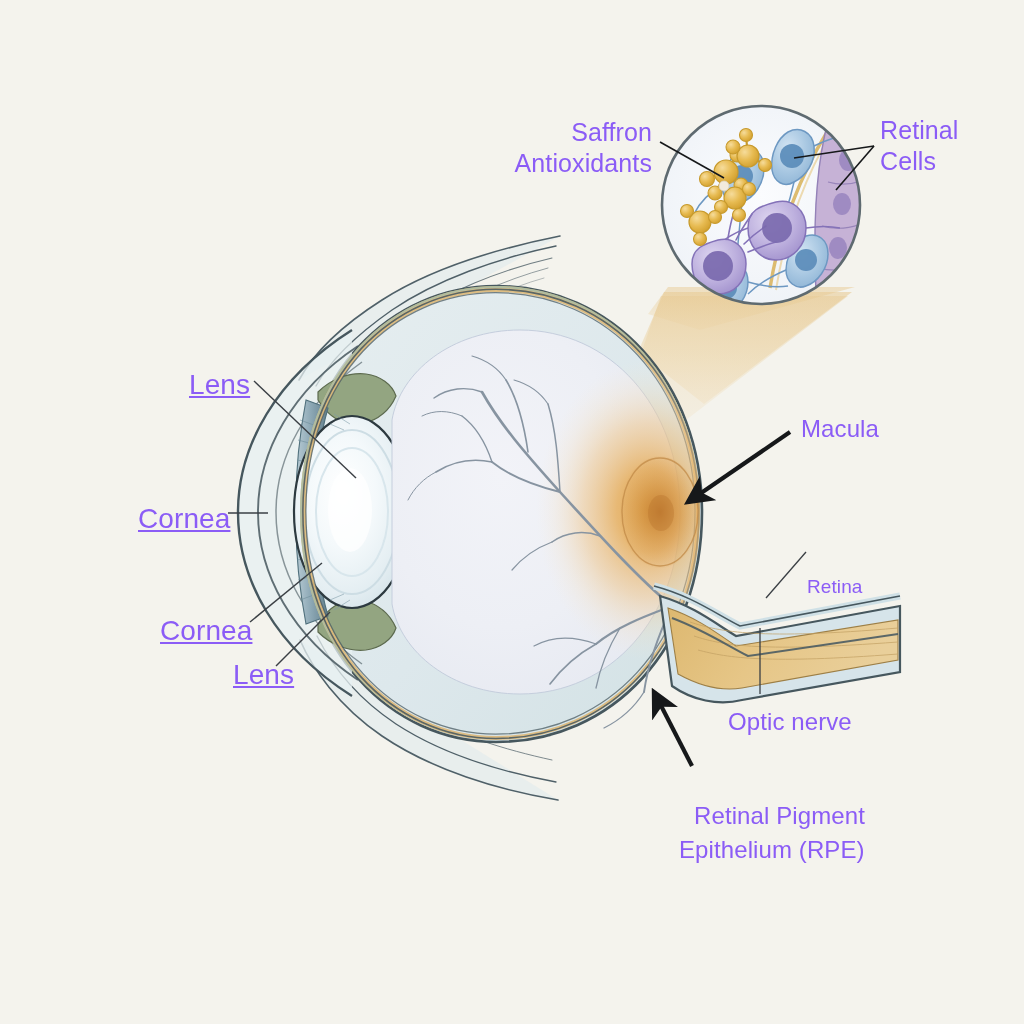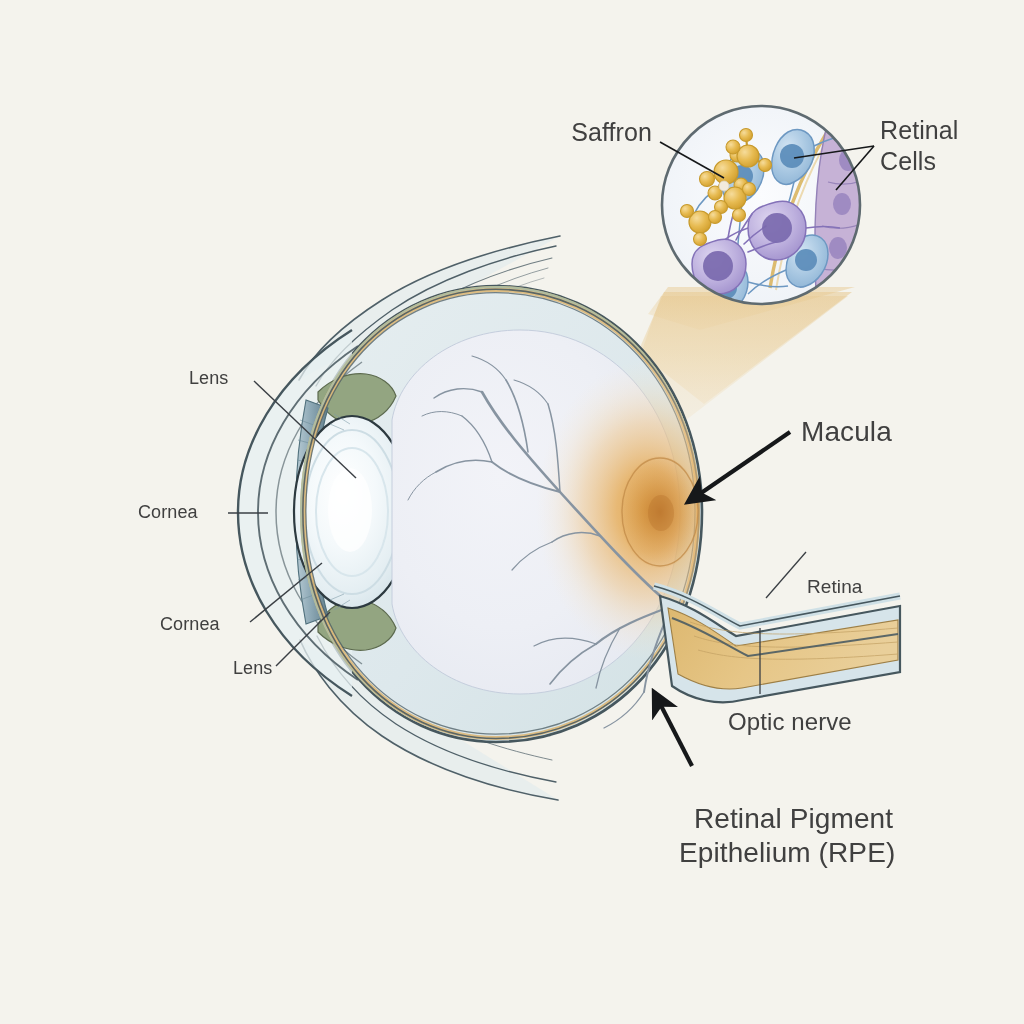--- a/index.html
+++ b/index.html
@@ -25,31 +25,31 @@
   svg.diagram {
     position: absolute;
     left: 0;
     top: 0;
     width: 1024px;
     height: 1024px;
     display: block;
   }
   .lbl {
     position: absolute;
-    color: #404040;
+    color: #8b5cf6;
     line-height: 1.18;
     white-space: pre;
     letter-spacing: 0.1px;
     -webkit-font-smoothing: antialiased;
   }
   .lbl.right { text-align: right; }
   .lbl.left  { text-align: left; }
-  .sz-lg  { font-size: 28px; }
+  .sz-lg  { font-size: 24px; }
   .sz-md  { font-size: 25px; }
-  .sz-sm  { font-size: 18px; }
+  .sz-sm  { font-size: 28px; text-decoration: underline; }
   .sz-xs  { font-size: 19px; margin-top: 36px; }
   .sz-xxs { font-size: 24px; }
 </style>
 </head>
 <body>
 
 <div id="stage">
 
   <svg class="diagram" viewBox="0 0 1024 1024" aria-hidden="true">
     <defs>
@@ -429,20 +429,21 @@
 
       <path d="M806,552 L766,598" stroke="#3a3f44" stroke-width="1.3"></path>
 
       <path d="M760,694 L760,628" stroke="#3a3f44" stroke-width="1.3"></path>
 
       <path d="M692,766 L654,692" stroke="#16181a" stroke-width="4.2" marker-end="url(#arrowHead)"></path>
     </g>
   </svg>
 
   <div class="lbl right sz-md" style="left:322px; top:118px; width:330px;">Saffron</div>
+  <div class="lbl right sz-md" style="left:322px; top:149px; width:330px;">Antioxidants</div>
 
   <div class="lbl left sz-md" style="left:880px; top:116px; width:200px;">Retinal</div>
   <div class="lbl left sz-md" style="left:880px; top:147px; width:200px;">Cells</div>
 
   <div class="lbl left sz-sm" style="left:189px; top:368px; width:120px;">Lens</div>
 
   <div class="lbl left sz-sm" style="left:138px; top:502px; width:130px;">Cornea</div>
 
   <div class="lbl left sz-sm" style="left:160px; top:614px; width:130px;">Cornea</div>
 

